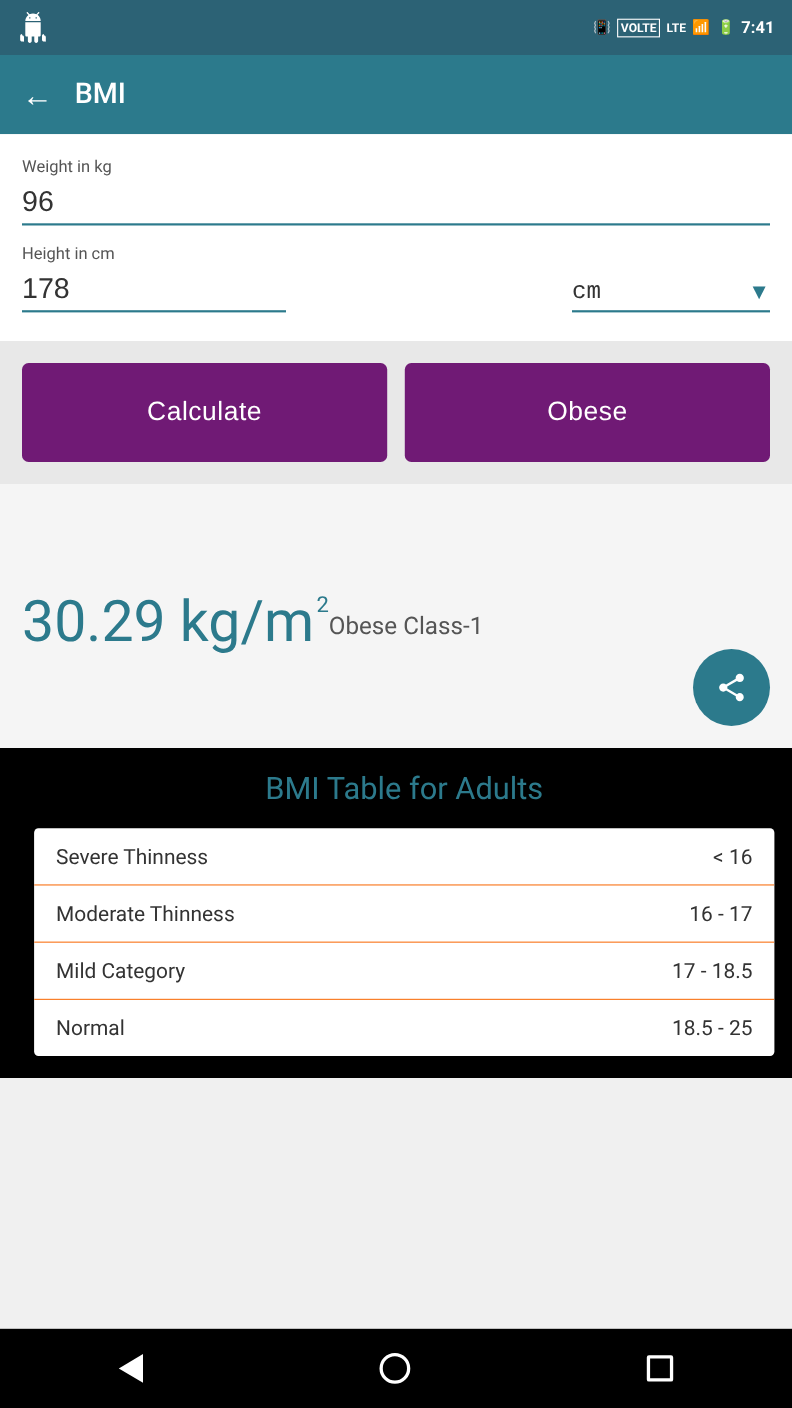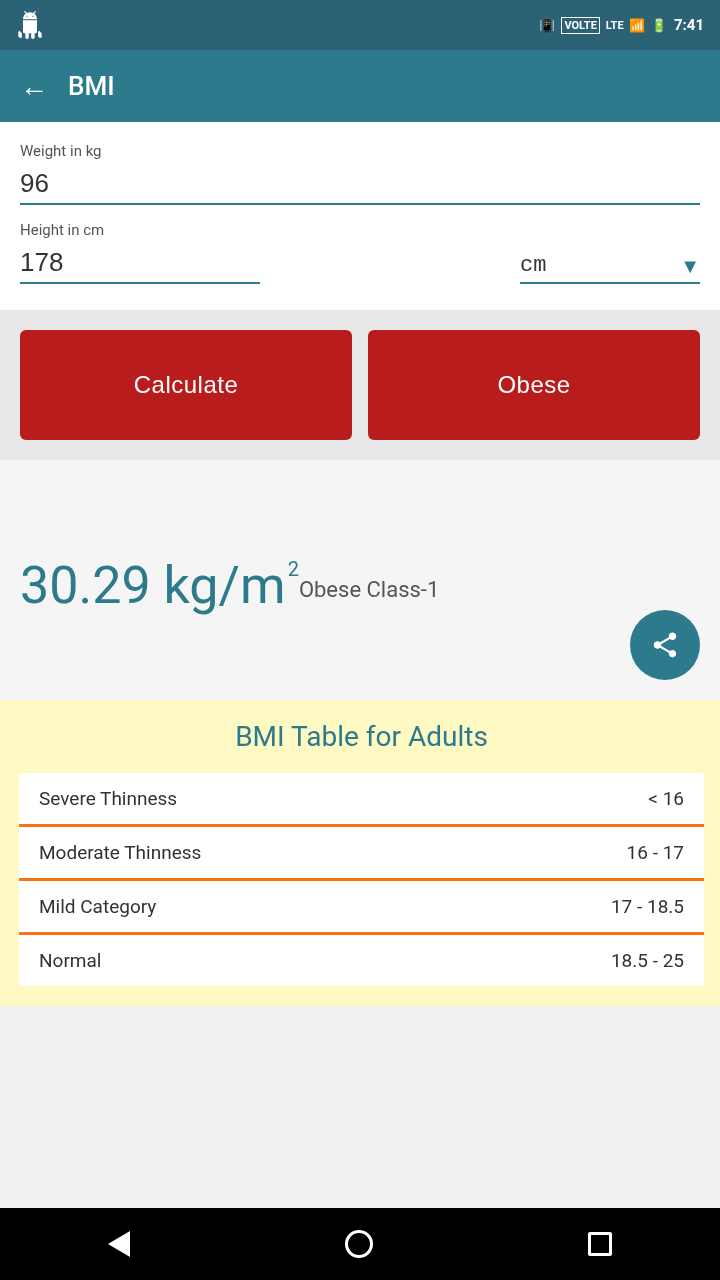--- a/index.html
+++ b/index.html
@@ -128,27 +128,27 @@
     
     .button-row {
       display: flex;
       gap: 16px;
       padding: 20px 20px 20px 20px;
       background: #e8e8e8;
     }
 
     .btn {
       flex: 1;
-      height: 110px;
+      height: 90px;
       border: none;
       border-radius: 6px;
       font-size: 24px;
       font-weight: 500;
       color: white;
-      background: #b91c1c;
+      background: #701a75;
       cursor: pointer;
       letter-spacing: 0.5px;
     }
 
     
     .result-section {
       background: #f5f5f5;
       padding: 30px 20px 20px 20px;
       display: flex;
       flex-direction: row;
@@ -193,22 +193,22 @@
       background: #2c7a8c;
       border: none;
       cursor: pointer;
       display: flex;
       align-items: center;
       justify-content: center;
     }
 
     
     .table-section {
-      background: #fef9c3;
-      padding: 0 0 20px 3px;
+      background: #000000;
+      padding: 0 0 20px 15px;
     }
 
     .table-title {
       color: #2c7a8c;
       font-size: 28px;
       text-align: center;
       padding: 20px;
       font-weight: 400;
     }
 
@@ -235,21 +235,21 @@
     .col-range {
       font-size: 20px;
       font-weight: 500;
       color: #333;
       text-align: right;
     }
 
     .table-row {
       display: flex;
       padding: 14px 20px;
-      border-bottom: 3px solid #f97316;
+      border-bottom: 1px solid #f97316;
     }
 
     .row-category {
       flex: 1;
       font-size: 19px;
       color: #333;
     }
 
     .row-range {
       font-size: 19px;

